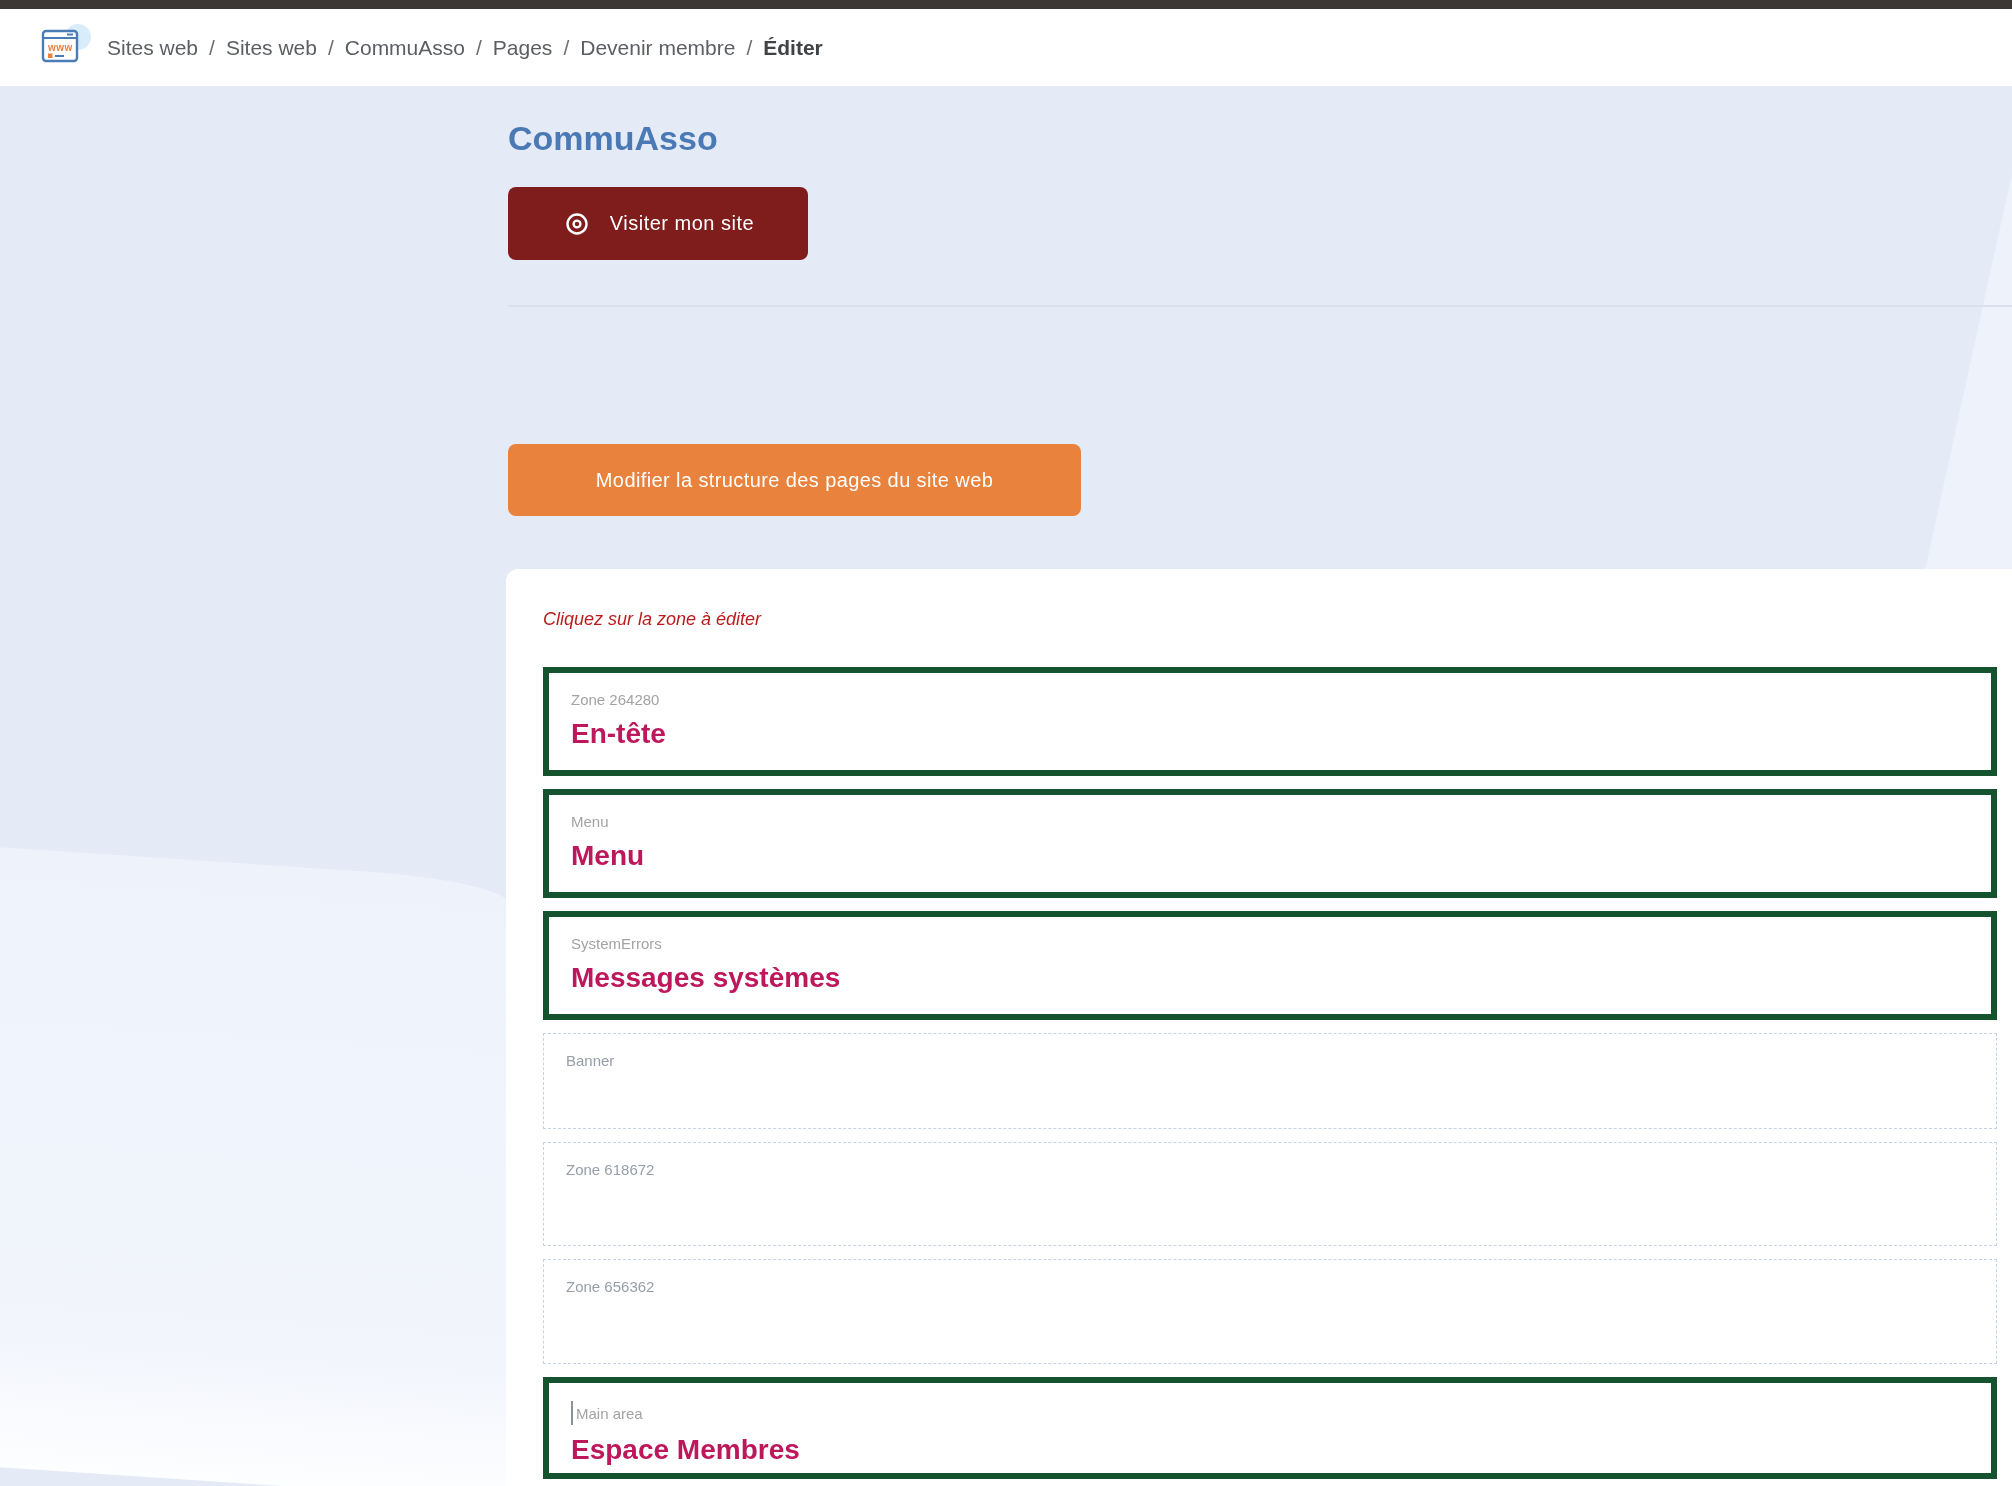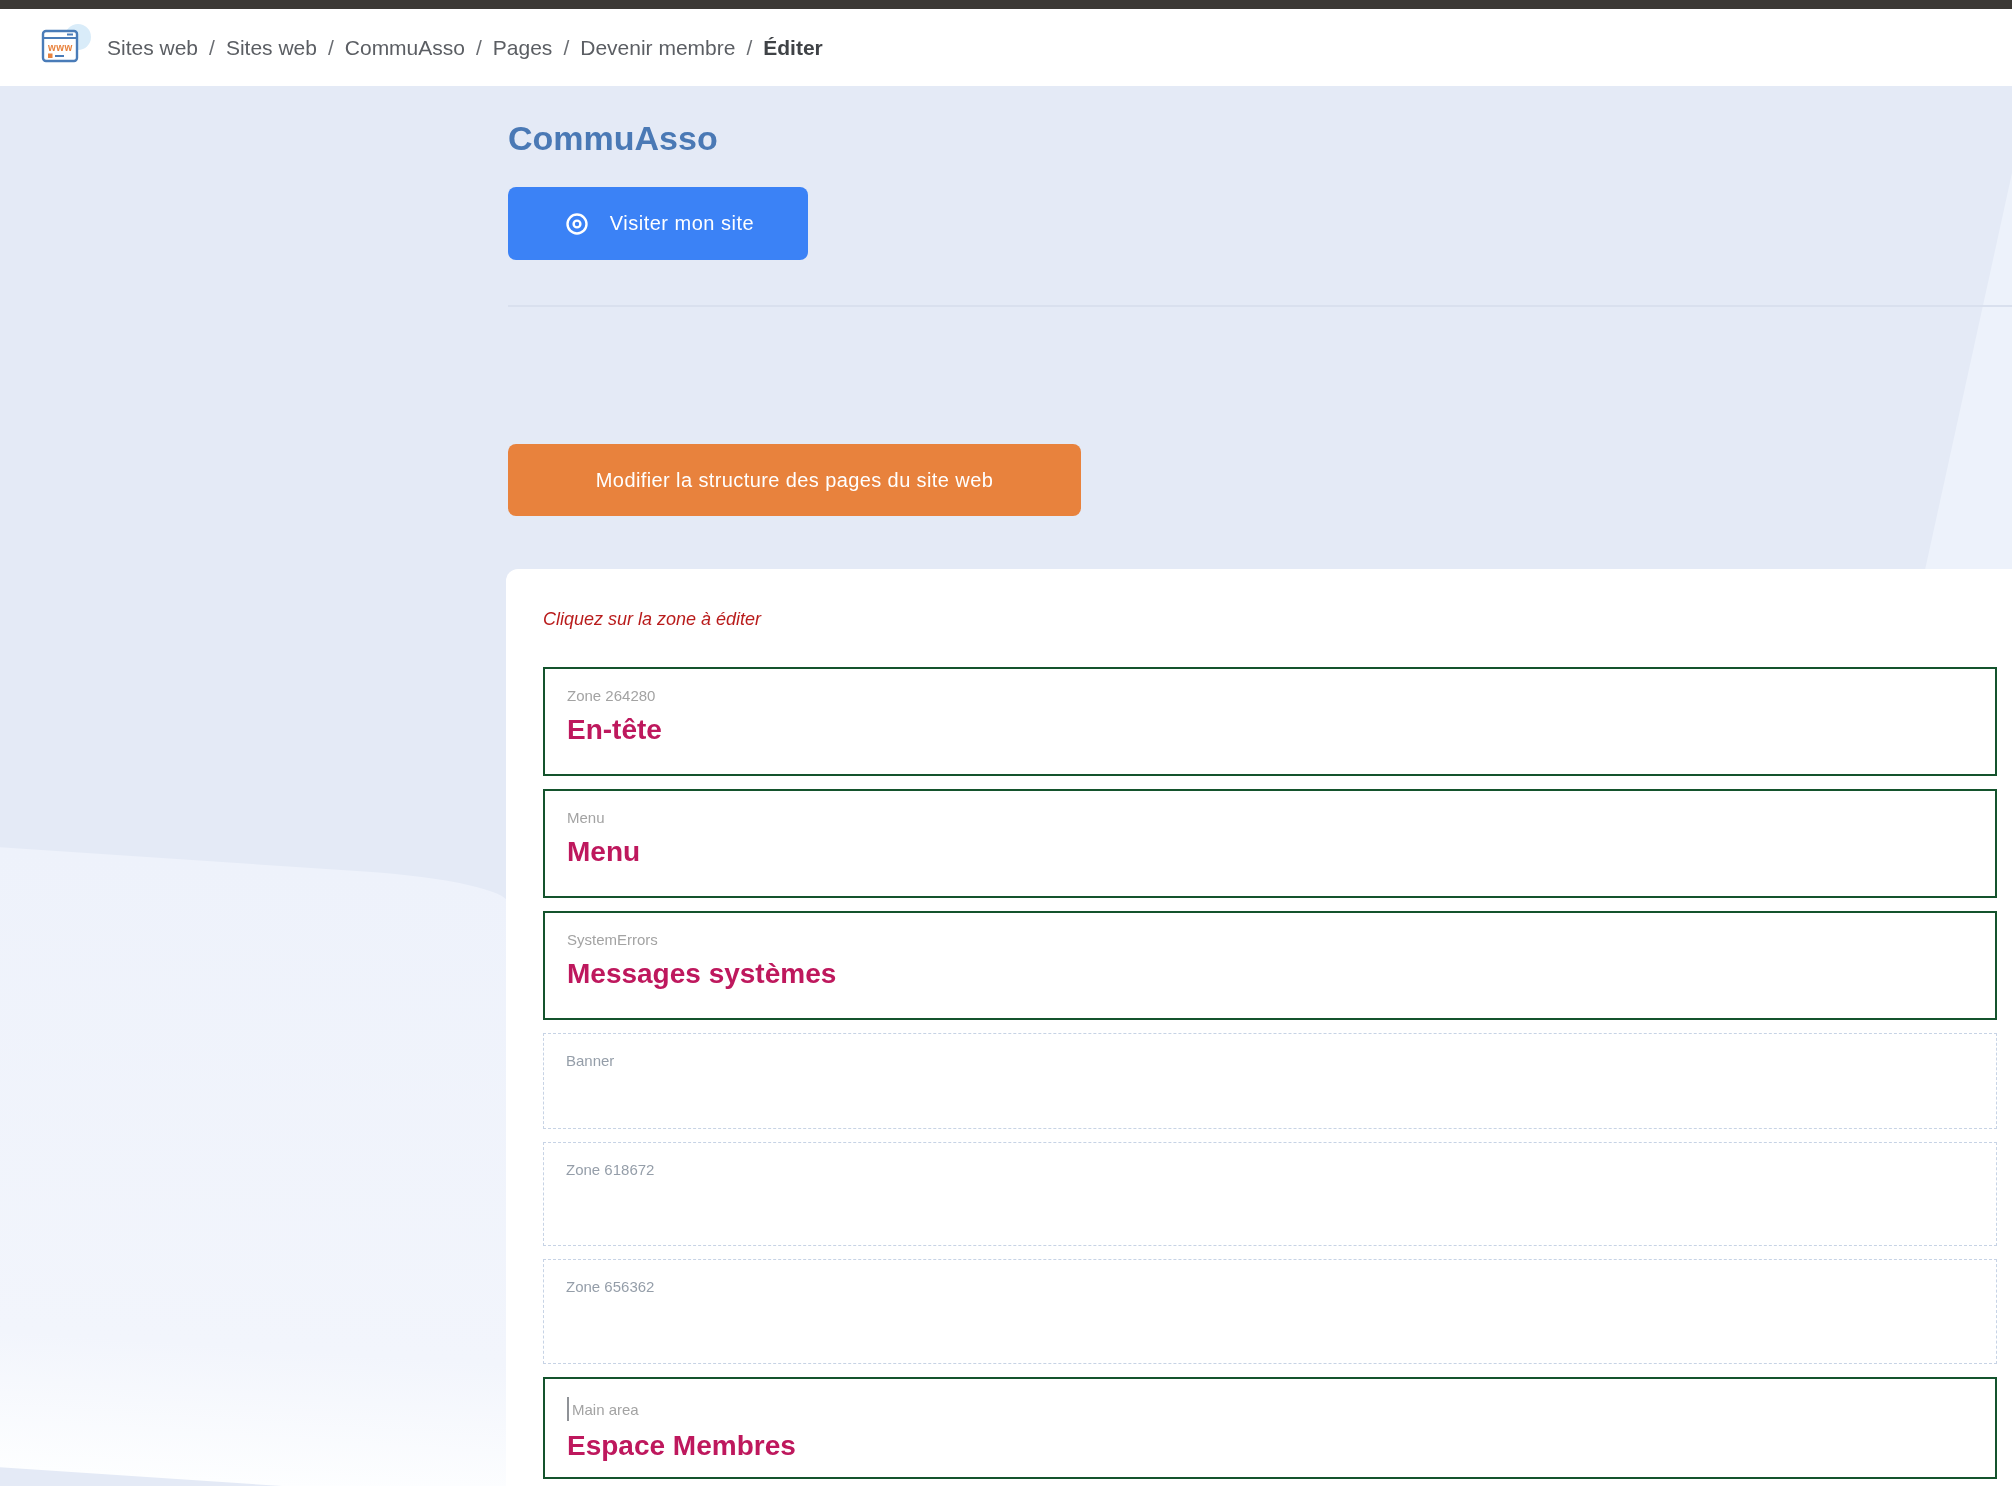--- a/index.html
+++ b/index.html
@@ -30,21 +30,21 @@
   .corner-light{
     position:absolute;top:86px;right:0;width:300px;height:484px;
     background:#edf2fb;
     clip-path:polygon(100% 18%,100% 100%,71% 100%);
   }
 
   .page-title{position:absolute;left:508px;top:118px;margin:0;font-size:34px;line-height:40px;font-weight:bold;color:#4a79b5;}
 
   .visit-btn{
     position:absolute;left:508px;top:187px;width:300px;height:73px;
-    background:#3b82f6;border:none;border-radius:8px;
+    background:#7f1d1d;border:none;border-radius:8px;
     display:flex;align-items:center;justify-content:center;gap:18px;
     color:#fff;font-size:20px;letter-spacing:0.5px;cursor:pointer;
     font-family:"Liberation Sans", sans-serif;
   }
 
   .tabs-divider{position:absolute;left:508px;top:305px;right:0;height:2px;background:#d9e0ee;}
   .tabs{position:absolute;left:508px;top:347px;display:flex;gap:44px;}
   .tab{font-size:22px;font-weight:600;color:#a4b8d6;cursor:pointer;white-space:nowrap;}
   .tab.active{color:#2d4d7c;}
 
@@ -57,21 +57,21 @@
 
   
   .card{
     position:absolute;left:506px;top:569px;right:0;bottom:-30px;
     background:#fff;border-top-left-radius:12px;
     padding:38px 15px 0 37px;box-sizing:border-box;
   }
   .hint{font-style:italic;font-size:18px;line-height:24px;color:#b91c1c;margin:0 0 36px 0;}
 
   .zone{box-sizing:border-box;margin-bottom:13px;padding:18px 22px;cursor:pointer;background:#fff;}
-  .zone.solid{border:2px solid #14532d;}
+  .zone.solid{border:6px solid #14532d;}
   .zone.dashed{border:1px dashed #c7d3e5;}
   .zone-label{font-size:15px;line-height:18px;color:#a3a3a3;}
   .zone.dashed .zone-label{color:#959ea9;}
   .zone-title{font-size:28px;line-height:34px;font-weight:bold;color:#be185d;margin-top:8px;}
   .caret{display:inline-block;width:2px;height:24px;background:#8f9297;vertical-align:-6px;margin-right:3px;}
 
   .h109{height:109px;} .h96{height:96px;} .h104{height:104px;} .h105{height:105px;} .h102{height:102px;}
 </style>
 </head>
 <body>

